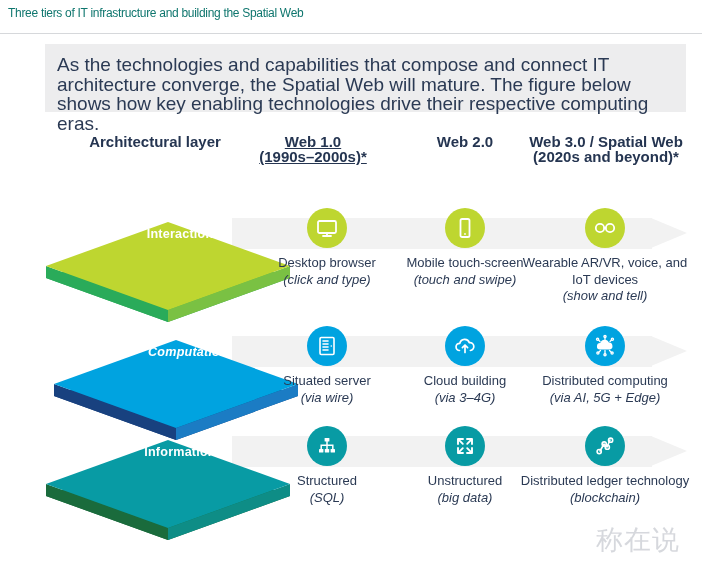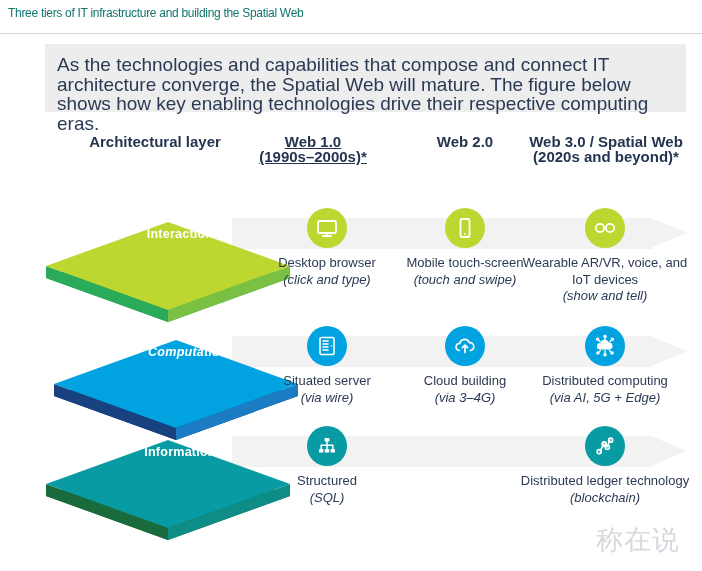--- a/index.html
+++ b/index.html
@@ -260,20 +260,32 @@
           <rect x="15.6" y="15" width="4.4" height="3.6" rx="0.6" fill="#fff" stroke="none"></rect>
           <path d="M12 7.6v3.6M6.2 15v-3.8h11.6V15M12 11.2V15" stroke-linecap="round"></path>
         </svg>
       </div>
       <div class="caption">
         <span>Structured</span>
         <span class="it">(SQL)</span>
       </div>
     </div>
 
+    <div class="cell" style="left:379px;top:44px;">
+      <div class="icon-circle" style="background:#089ba4;">
+        <svg width="24" height="24" viewBox="0 0 24 24" fill="none" stroke="#fff" stroke-width="1.9" stroke-linecap="round" stroke-linejoin="round">
+          <path d="M10 5H5v5M14 5h5v5M10 19H5v-5M14 19h5v-5"></path>
+          <path d="M5.4 5.4l4.4 4.4M18.6 5.4l-4.4 4.4M5.4 18.6l4.4-4.4M18.6 18.6l-4.4-4.4"></path>
+        </svg>
+      </div>
+      <div class="caption">
+        <span>Unstructured</span>
+        <span class="it">(big data)</span>
+      </div>
+    </div>
 
     <div class="cell" style="left:519px;top:44px;">
       <div class="icon-circle" style="background:#089ba4;">
         <svg width="24" height="24" viewBox="0 0 24 24" fill="none" stroke="#fff" stroke-width="1.6">
           <path d="M7 17l4-7 3 3 3-7" stroke-linecap="round" stroke-linejoin="round"></path>
           <circle cx="6.2" cy="17.6" r="2.1"></circle>
           <circle cx="11.2" cy="10" r="2.1"></circle>
           <circle cx="14.3" cy="13.2" r="2.1"></circle>
           <circle cx="17.6" cy="6.2" r="2.1"></circle>
         </svg>

